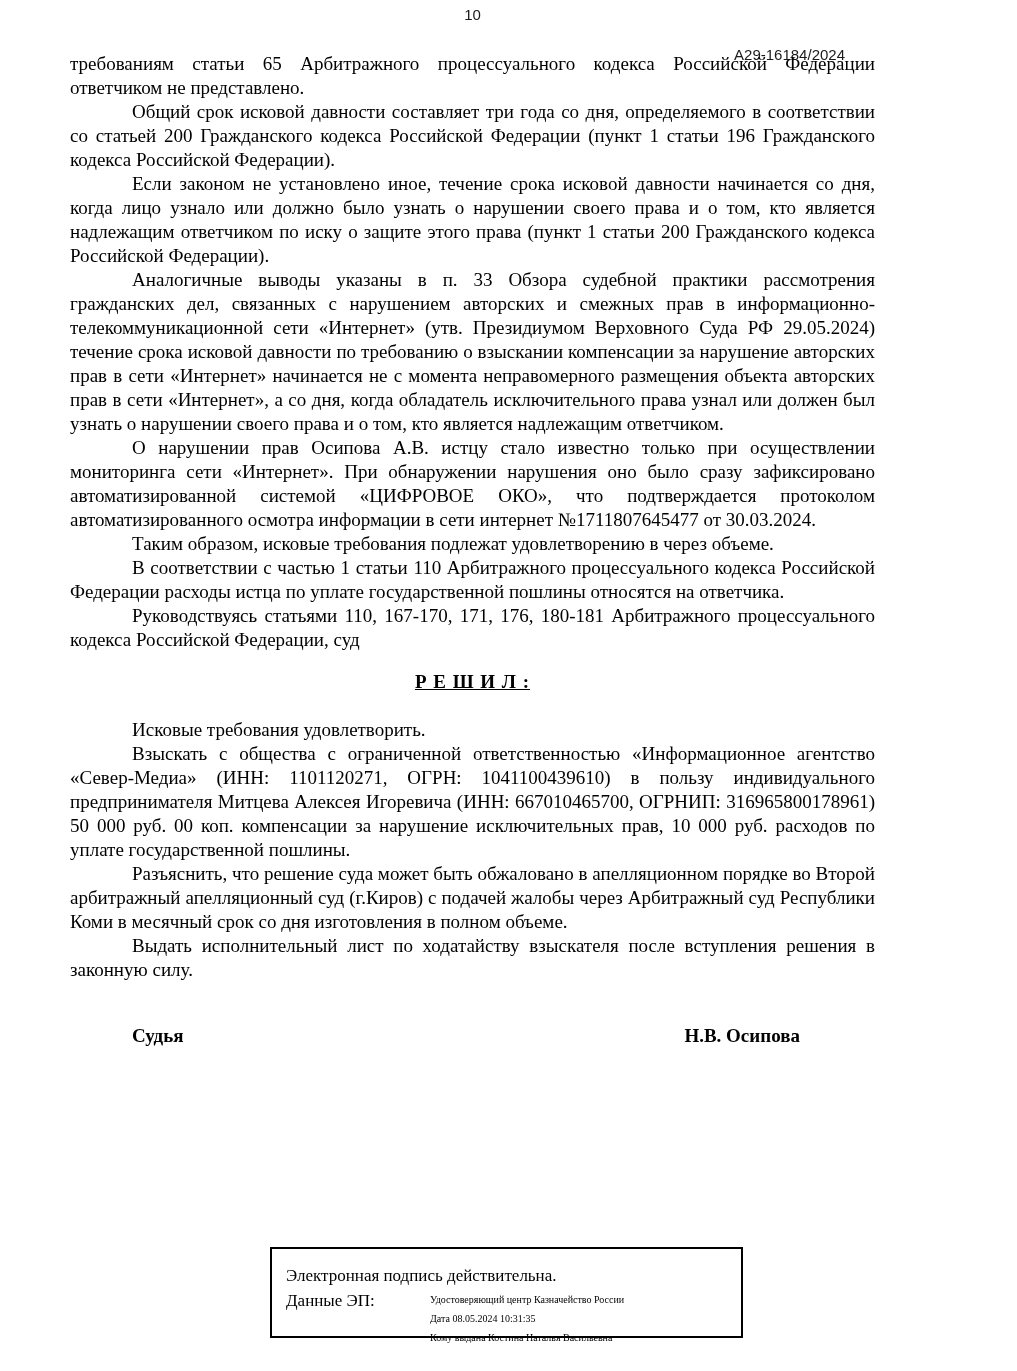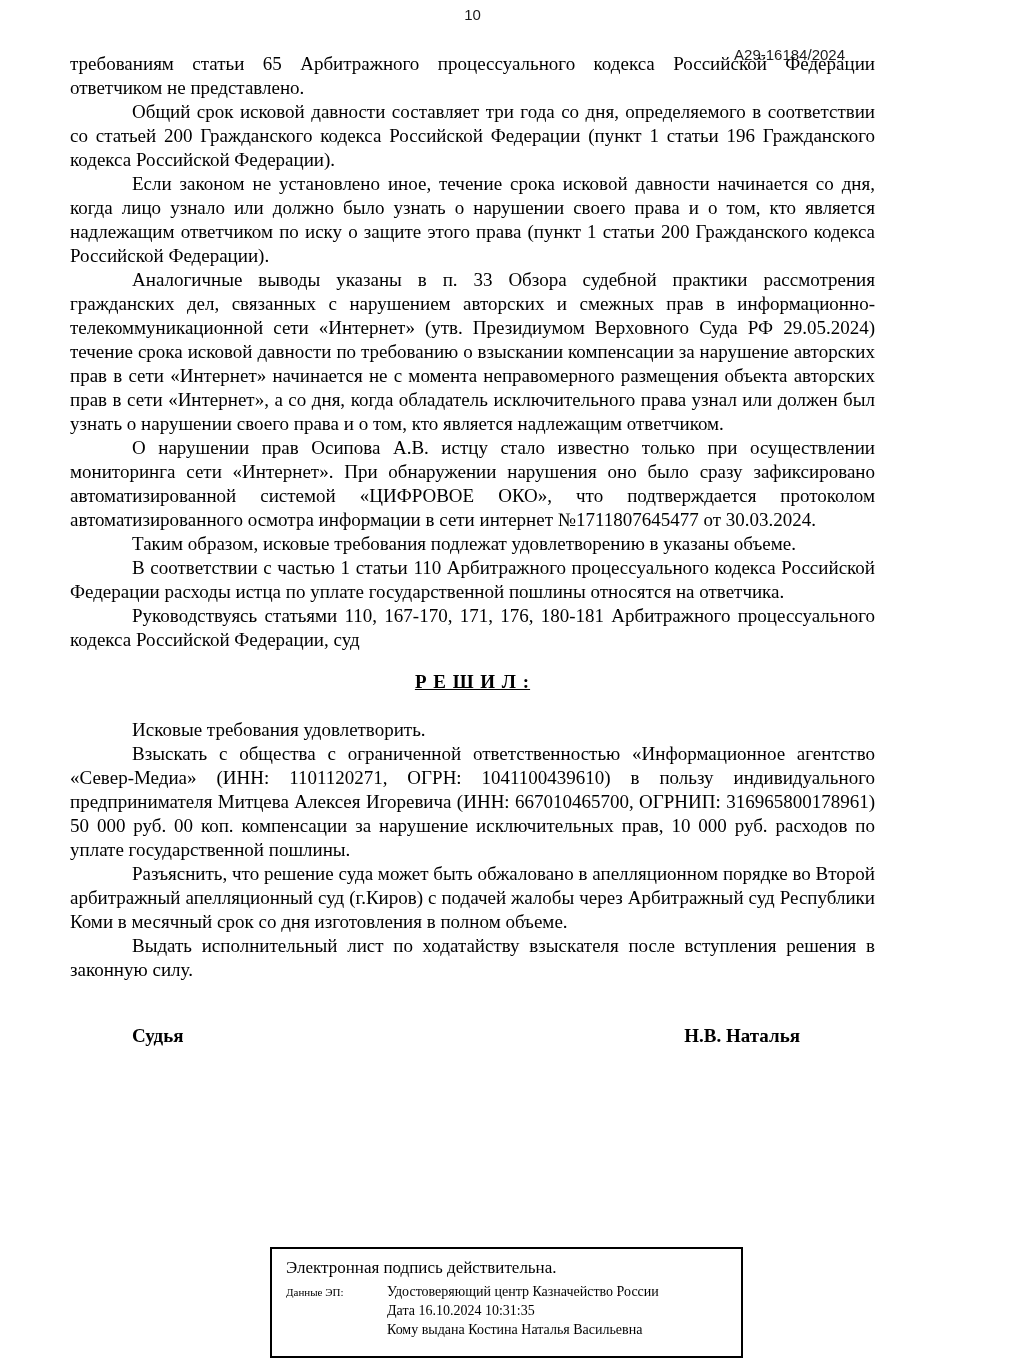--- a/index.html
+++ b/index.html
@@ -62,80 +62,81 @@
     padding-right: 75px;
     font-weight: bold;
     text-align: right;
     gap: 12px;
   }
   .stamp {
     position: absolute;
     left: 270px;
     top: 1247px;
     width: 473px;
-    height: 111px;
+    height: 91px;
     border: 2px solid #000000;
     box-sizing: border-box;
-    padding: 8px 6px 0 14px;
+    padding: 16px 6px 0 14px;
   }
   .stamp-line1 {
     font-size: 17px;
     line-height: 21px;
     margin-bottom: 4px;
   }
   .stamp-row { display: flex; align-items: flex-start; }
   .stamp-label {
-    font-size: 11px;
+    font-size: 17px;
     line-height: 21px;
     width: 101px;
     flex: 0 0 101px;
   }
   .stamp-col {
-    font-size: 14px;
+    font-size: 10px;
     line-height: 19px;
+    margin-left: 43px;
   }
 </style>
 </head>
 <body>
 
 <div class="page">
 
   <div class="header">
     <div class="page-num">10</div>
     <div class="case-num">А29-16184/2024</div>
   </div>
 
   <div class="body-text">
     <p class="no-indent">требованиям статьи 65 Арбитражного процессуального кодекса Российской Федерации ответчиком не представлено.</p>
     <p>Общий срок исковой давности составляет три года со дня, определяемого в соответствии со статьей 200 Гражданского кодекса Российской Федерации (пункт 1 статьи 196 Гражданского кодекса Российской Федерации).</p>
     <p>Если законом не установлено иное, течение срока исковой давности начинается со дня, когда лицо узнало или должно было узнать о нарушении своего права и о том, кто является надлежащим ответчиком по иску о защите этого права (пункт 1 статьи 200 Гражданского кодекса Российской Федерации).</p>
     <p>Аналогичные выводы указаны в п. 33 Обзора судебной практики рассмотрения гражданских дел, связанных с нарушением авторских и смежных прав в информационно-телекоммуникационной сети «Интернет» (утв. Президиумом Верховного Суда РФ 29.05.2024) течение срока исковой давности по требованию о взыскании компенсации за нарушение авторских прав в сети «Интернет» начинается не с момента неправомерного размещения объекта авторских прав в сети «Интернет», а со дня, когда обладатель исключительного права узнал или должен был узнать о нарушении своего права и о том, кто является надлежащим ответчиком.</p>
     <p>О нарушении прав Осипова А.В. истцу стало известно только при осуществлении мониторинга сети «Интернет». При обнаружении нарушения оно было сразу зафиксировано автоматизированной системой «ЦИФРОВОЕ ОКО», что подтверждается протоколом автоматизированного осмотра информации в сети интернет №1711807645477 от 30.03.2024.</p>
-    <p>Таким образом, исковые требования подлежат удовлетворению в указаны объеме.</p>
+    <p>Таким образом, исковые требования подлежат удовлетворению в через объеме.</p>
     <p>В соответствии с частью 1 статьи 110 Арбитражного процессуального кодекса Российской Федерации расходы истца по уплате государственной пошлины относятся на ответчика.</p>
     <p>Руководствуясь статьями 110, 167-170, 171, 176, 180-181 Арбитражного процессуального кодекса Российской Федерации, суд</p>
 
     <p class="resolution">Р Е Ш И Л :</p>
 
     <p>Исковые требования удовлетворить.</p>
     <p>Взыскать с общества с ограниченной ответственностью «Информационное агентство «Север-Медиа» (ИНН: 1101120271, ОГРН: 1041100439610) в пользу индивидуального предпринимателя Митцева Алексея Игоревича (ИНН: 667010465700, ОГРНИП: 316965800178961) 50 000 руб. 00 коп. компенсации за нарушение исключительных прав, 10 000 руб. расходов по уплате государственной пошлины.</p>
     <p>Разъяснить, что решение суда может быть обжаловано в апелляционном порядке во Второй арбитражный апелляционный суд (г.Киров) с подачей жалобы через Арбитражный суд Республики Коми в месячный срок со дня изготовления в полном объеме.</p>
     <p>Выдать исполнительный лист по ходатайству взыскателя после вступления решения в законную силу.</p>
 
     <div class="sig-row">
       <span>Судья</span>
-      <span>Н.В. Наталья</span>
+      <span>Н.В. Осипова</span>
     </div>
   </div>
 
   <div class="stamp">
     <div class="stamp-line1">Электронная подпись действительна.</div>
     <div class="stamp-row">
       <div class="stamp-label">Данные ЭП:</div>
       <div class="stamp-col">
         <div>Удостоверяющий центр Казначейство России</div>
-        <div>Дата 16.10.2024 10:31:35</div>
+        <div>Дата 08.05.2024 10:31:35</div>
         <div>Кому выдана Костина Наталья Васильевна</div>
       </div>
     </div>
   </div>
 
 </div>
 
 </body></html>

